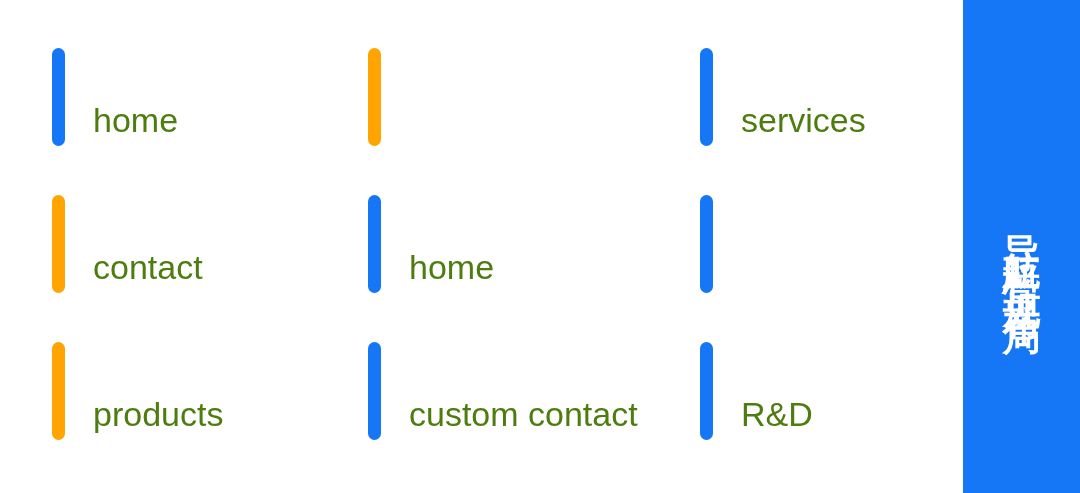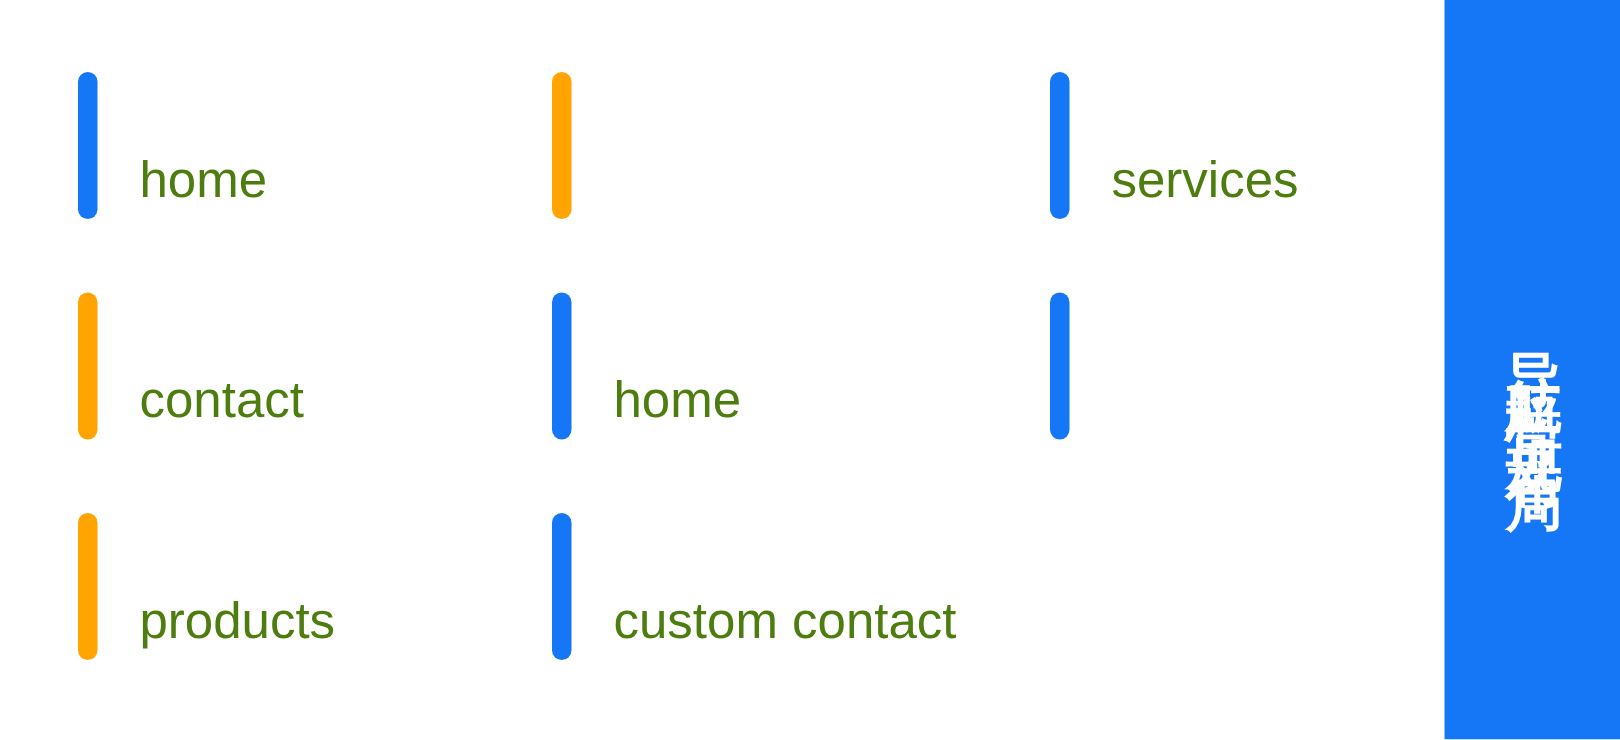--- a/index.html
+++ b/index.html
@@ -115,20 +115,24 @@
     <div class="nav-item">
       <span class="bar" style="background: rgb(255, 164, 0);"></span>
       <span class="nav-label">products</span>
     </div>
 
     <div class="nav-item">
       <span class="bar" style="background: rgb(21, 119, 245);"></span>
       <span class="nav-label">custom contact</span>
     </div>
 
+    <div class="nav-item">
+      <span class="bar" style="background: rgb(21, 119, 245);"></span>
+      <span class="nav-label">R&amp;D</span>
+    </div>
 
   </div>
 
   <div class="sidebar" style="background: rgb(21, 119, 245);">
     <div class="sidebar-title">导航栏常规布局</div>
   </div>
 
 </div>
 
 </body></html>

